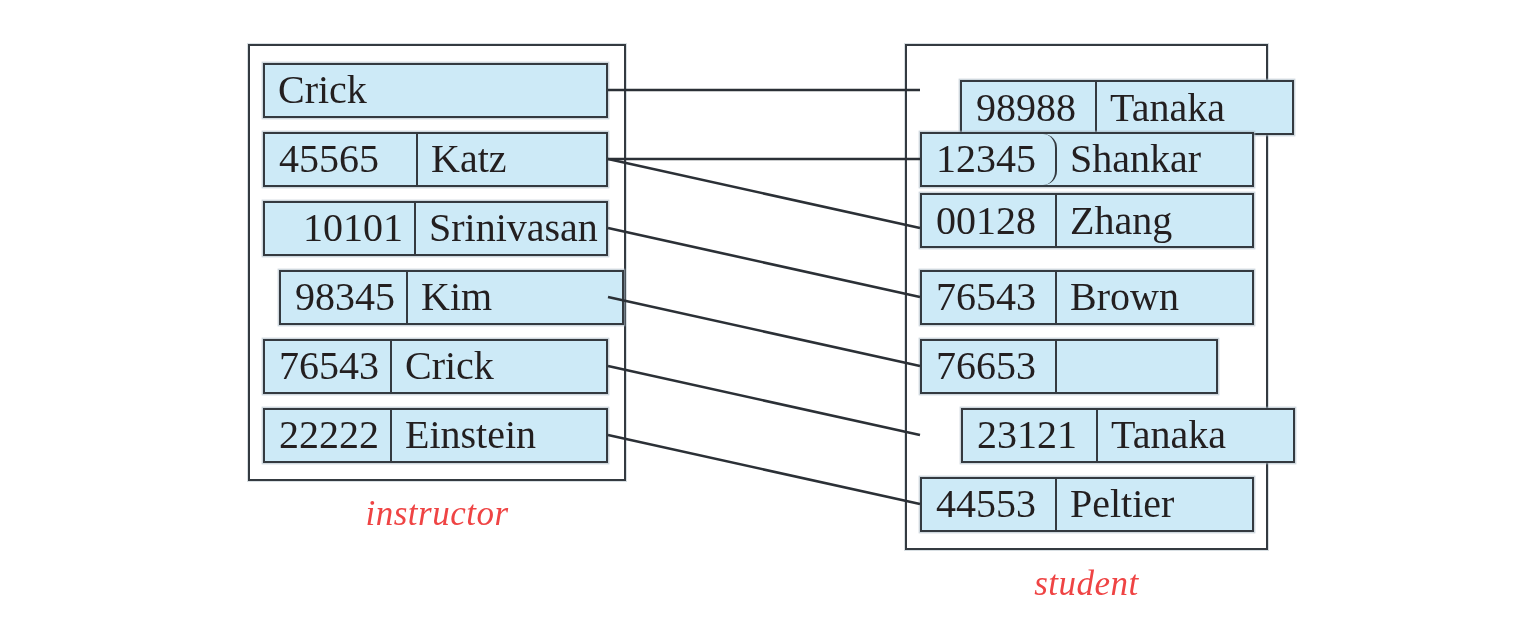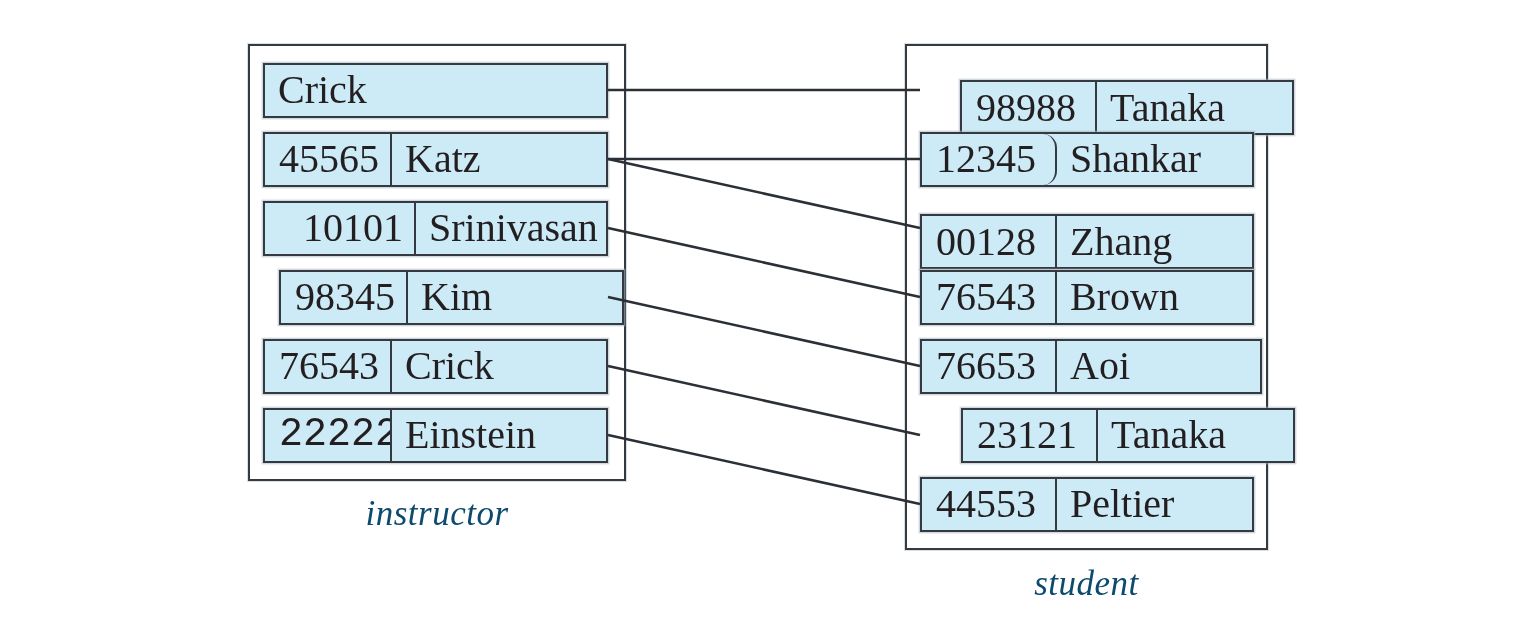--- a/index.html
+++ b/index.html
@@ -59,21 +59,21 @@
   }
   .cell.name {
     padding-left: 13px;
     flex: 1;
   }
   .caption {
     position: absolute;
     text-align: center;
     font-style: italic;
     font-size: 35px;
-    color: #0c4a6e;
+    color: #ef4444;
     z-index: 2;
     letter-spacing: 0.5px;
   }
 </style>
 </head>
 <body>
 
 <div class="canvas">
 
   <svg class="conn-svg" id="conn-svg" width="1515" height="642" viewBox="0 0 1515 642" xmlns="http://www.w3.org/2000/svg">
@@ -85,63 +85,62 @@
       <line x1="608" y1="366" x2="920" y2="435" stroke="#2b3036" stroke-width="2.6"></line>
       <line x1="608" y1="435" x2="920" y2="504" stroke="#2b3036" stroke-width="2.6"></line>
     </svg>
 
   <div class="outer-box" id="instructor-box" style="left:248px; top:44px; width:378px; height:437px;"></div>
   <div id="instructor-rows">
       <div class="row" style="left: 263px; top: 62.5px; width: 345px; height: 55px;">
         <div class="cell name">Crick</div>
       </div>
       <div class="row" style="left: 263px; top: 131.5px; width: 345px; height: 55px;">
-        <div class="cell id" style="width: 127px;">45565</div>
+        <div class="cell id" style="width: 153px;">45565</div>
         <div class="cell name">Katz</div>
       </div>
       <div class="row" style="left: 263px; top: 200.5px; width: 345px; height: 55px; padding-left: 24px;">
         <div class="cell id" style="width: 127px;">10101</div>
         <div class="cell name">Srinivasan</div>
       </div>
       <div class="row" style="left: 279px; top: 269.5px; width: 345px; height: 55px;">
         <div class="cell id" style="width: 127px;">98345</div>
         <div class="cell name">Kim</div>
       </div>
       <div class="row" style="left: 263px; top: 338.5px; width: 345px; height: 55px;">
         <div class="cell id" style="width: 127px;">76543</div>
         <div class="cell name">Crick</div>
       </div>
       <div class="row" style="left: 263px; top: 407.5px; width: 345px; height: 55px;">
-        <div class="cell id" style="width: 127px; font-family: Liberation Mono, monospace;">22222</div>
+        <div class="cell id" style="width: 127px;">22222</div>
         <div class="cell name">Einstein</div>
       </div>
     </div>
   <div class="caption" style="left:248px; top:494px; width:378px;">instructor</div>
 
   <div class="outer-box" id="student-box" style="left:905px; top:44px; width:363px; height:506px;"></div>
   <div id="student-rows">
       <div class="row" style="left: 920px; top: 80px; width: 334px; height: 55px; margin-left: 40px;">
         <div class="cell id" style="width: 135px;">98988</div>
         <div class="cell name">Tanaka</div>
       </div>
       <div class="row" style="left: 920px; top: 131.5px; width: 334px; height: 55px;">
         <div class="cell id" style="width: 135px; border-radius: 14px;">12345</div>
         <div class="cell name">Shankar</div>
       </div>
-      <div class="row" style="left: 920px; top: 214px; width: 334px; height: 55px;">
+      <div class="row" style="left: 920px; top: 193px; width: 334px; height: 55px;">
         <div class="cell id" style="width: 135px;">00128</div>
         <div class="cell name">Zhang</div>
       </div>
       <div class="row" style="left: 920px; top: 269.5px; width: 334px; height: 55px;">
         <div class="cell id" style="width: 135px;">76543</div>
         <div class="cell name">Brown</div>
       </div>
-      <div class="row" style="left: 920px; top: 338.5px; width: 342px; height: 55px;">
+      <div class="row" style="left: 920px; top: 338.5px; width: 298px; height: 55px;">
         <div class="cell id" style="width: 135px;">76653</div>
-        <div class="cell name">Aoi</div>
       </div>
       <div class="row" style="left: 920px; top: 407.5px; width: 334px; height: 55px; margin-left: 41px;">
         <div class="cell id" style="width: 135px;">23121</div>
         <div class="cell name">Tanaka</div>
       </div>
       <div class="row" style="left: 920px; top: 476.5px; width: 334px; height: 55px;">
         <div class="cell id" style="width: 135px; text-align: center;">44553</div>
         <div class="cell name">Peltier</div>
       </div>
     </div>

